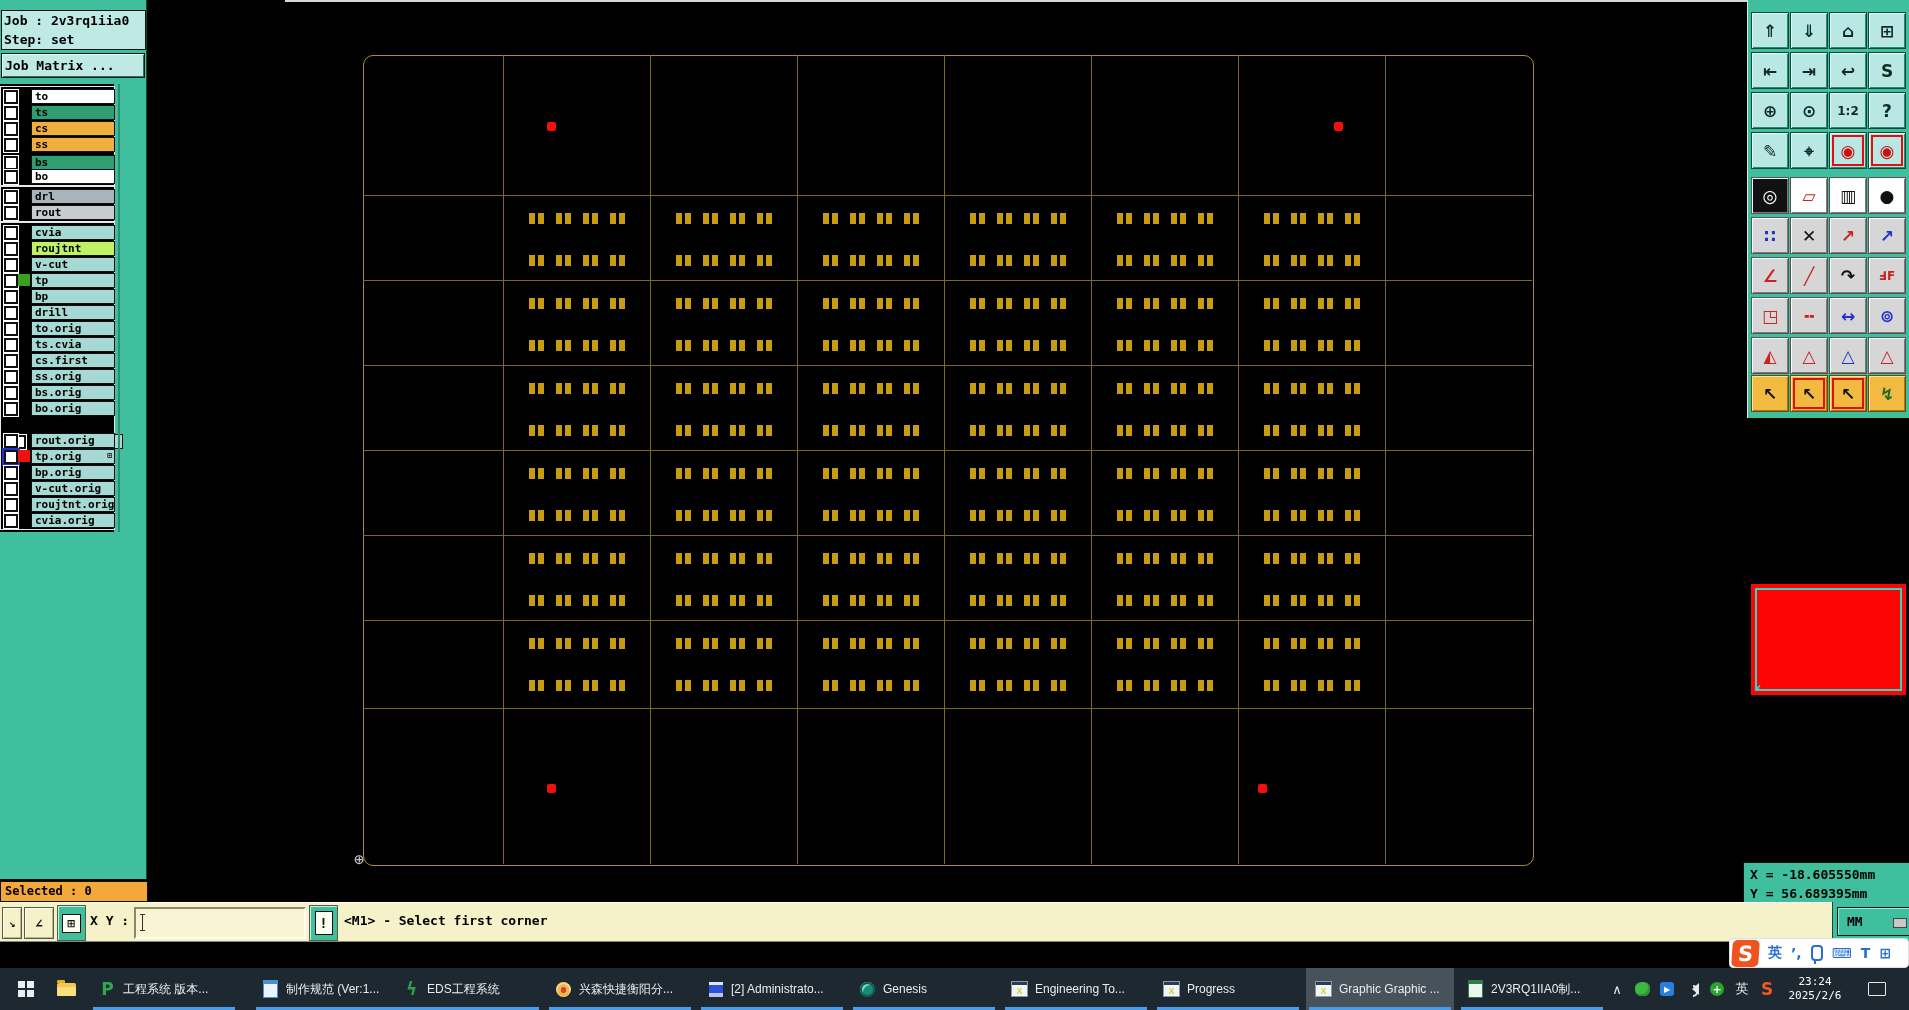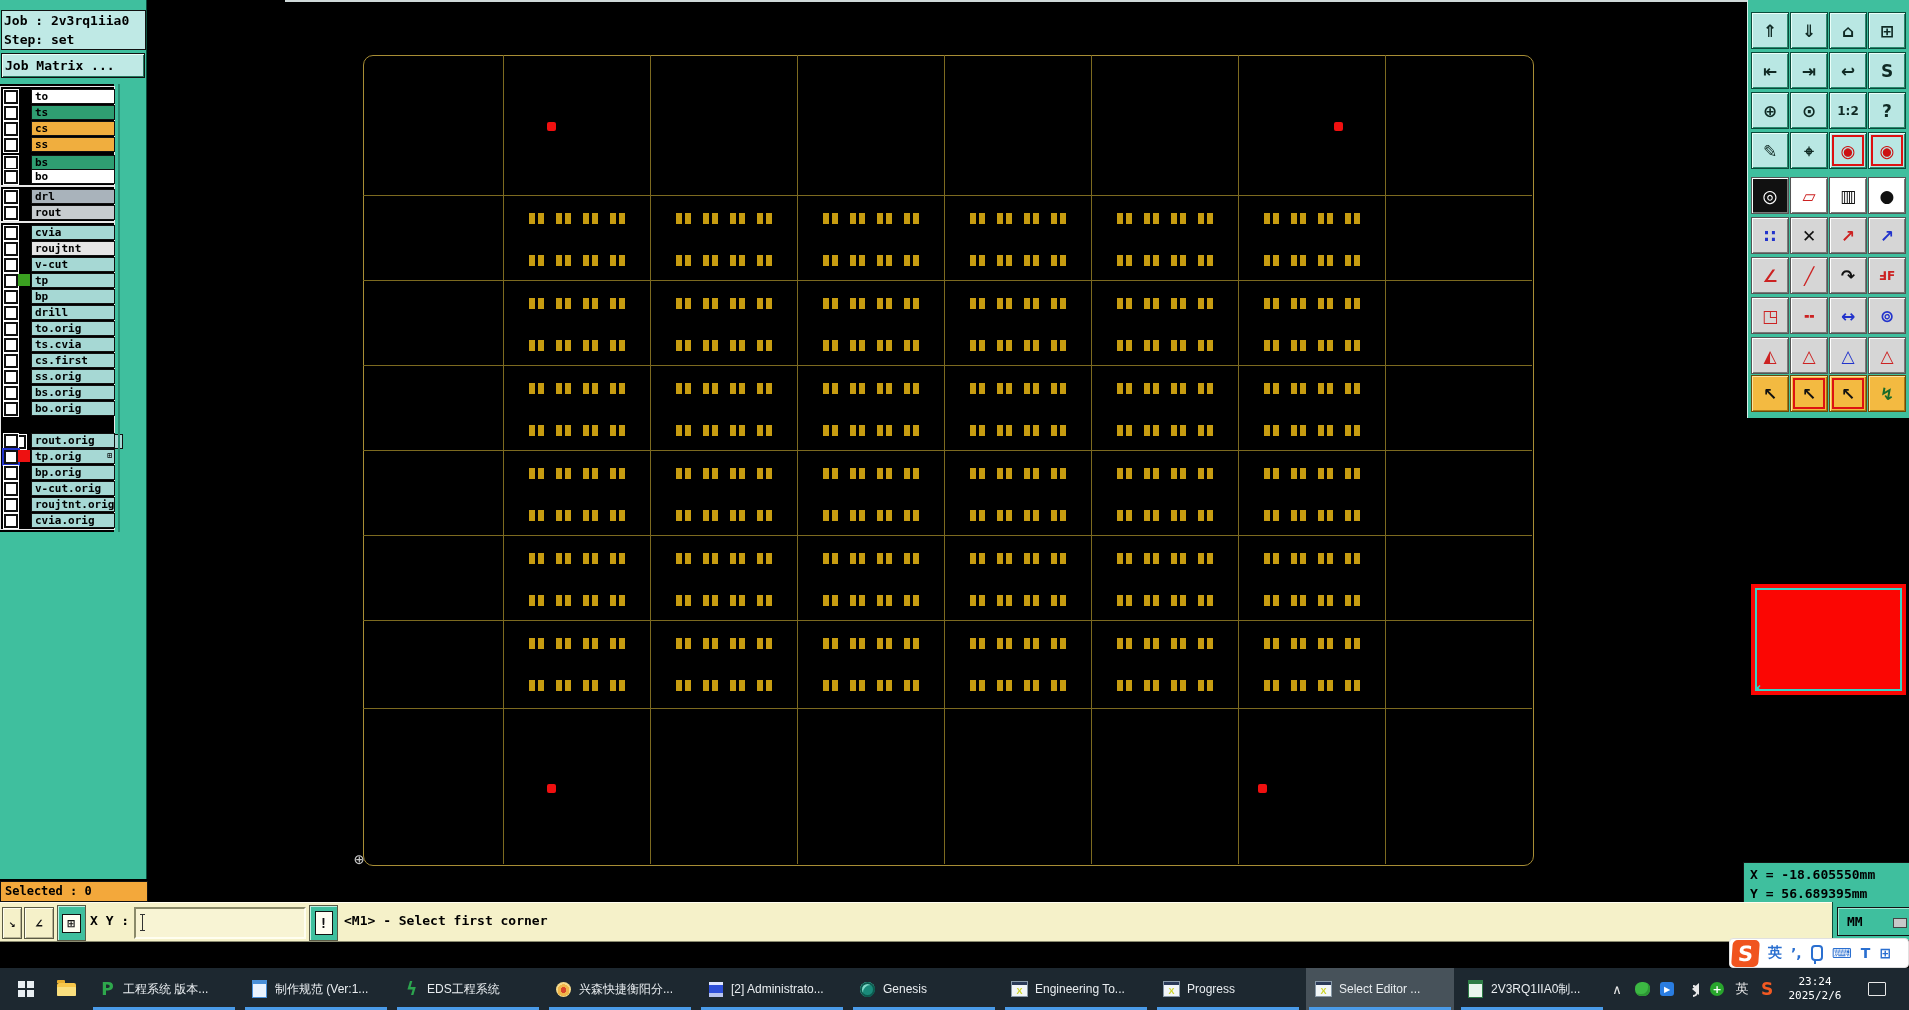--- a/index.html
+++ b/index.html
@@ -173,21 +173,21 @@
             <div class="llabel" style="background: rgb(199, 204, 207);">rout</div>
           </div>
         </div>
         <div class="layer-group" style="top: 138px; height: 306px;">
           <div class="layer-row" style="top: 1px;">
             <div class="cb"></div>
             <div class="llabel" style="background: rgb(166, 216, 212);">cvia</div>
           </div>
           <div class="layer-row" style="top: 17px;">
             <div class="cb"></div>
-            <div class="llabel" style="background: #e5e5e5;">roujtnt</div>
+            <div class="llabel" style="background: #bef264;">roujtnt</div>
           </div>
           <div class="layer-row" style="top: 33px;">
             <div class="cb"></div>
             <div class="llabel" style="background: rgb(166, 216, 212);">v-cut</div>
           </div>
           <div class="layer-row" style="top: 49px;">
             <div class="cb"></div>
             <div class="swatch" style="background: rgb(58, 160, 32);"></div>
             <div class="llabel" style="background: rgb(166, 216, 212);">tp</div>
           </div>
@@ -360,21 +360,21 @@
       <span class="folder"></span>
     </div>
     <div id="task-apps">
         <div class="tapp" style="left: 90px;">
           <div class="ticon">
             <span class="i-greenp">P</span>
           </div>
           <div class="lbl sans">工程系统  版本...</div>
           <div class="ul"></div>
         </div>
-        <div class="tapp" style="left: 242px; text-align: center;">
+        <div class="tapp" style="left: 253px; text-align: center;">
           <div class="ticon">
             <span class="i-bluedoc"></span>
           </div>
           <div class="lbl sans">制作规范 (Ver:1...</div>
           <div class="ul"></div>
         </div>
         <div class="tapp" style="left: 394px;">
           <div class="ticon">
             <span class="i-eds">ϟ</span>
           </div>
@@ -413,21 +413,21 @@
           <div class="ticon">
             <span class="i-winx">X</span>
           </div>
           <div class="lbl sans">Progress</div>
           <div class="ul"></div>
         </div>
         <div class="tapp active" style="left: 1306px;">
           <div class="ticon">
             <span class="i-winx">X</span>
           </div>
-          <div class="lbl sans">Select Editor ...</div>
+          <div class="lbl sans">Graphic Graphic ...</div>
           <div class="ul"></div>
         </div>
         <div class="tapp" style="left: 1458px;">
           <div class="ticon">
             <span class="i-excel"></span>
           </div>
           <div class="lbl sans">2V3RQ1IIA0制...</div>
           <div class="ul"></div>
         </div>
       </div>

